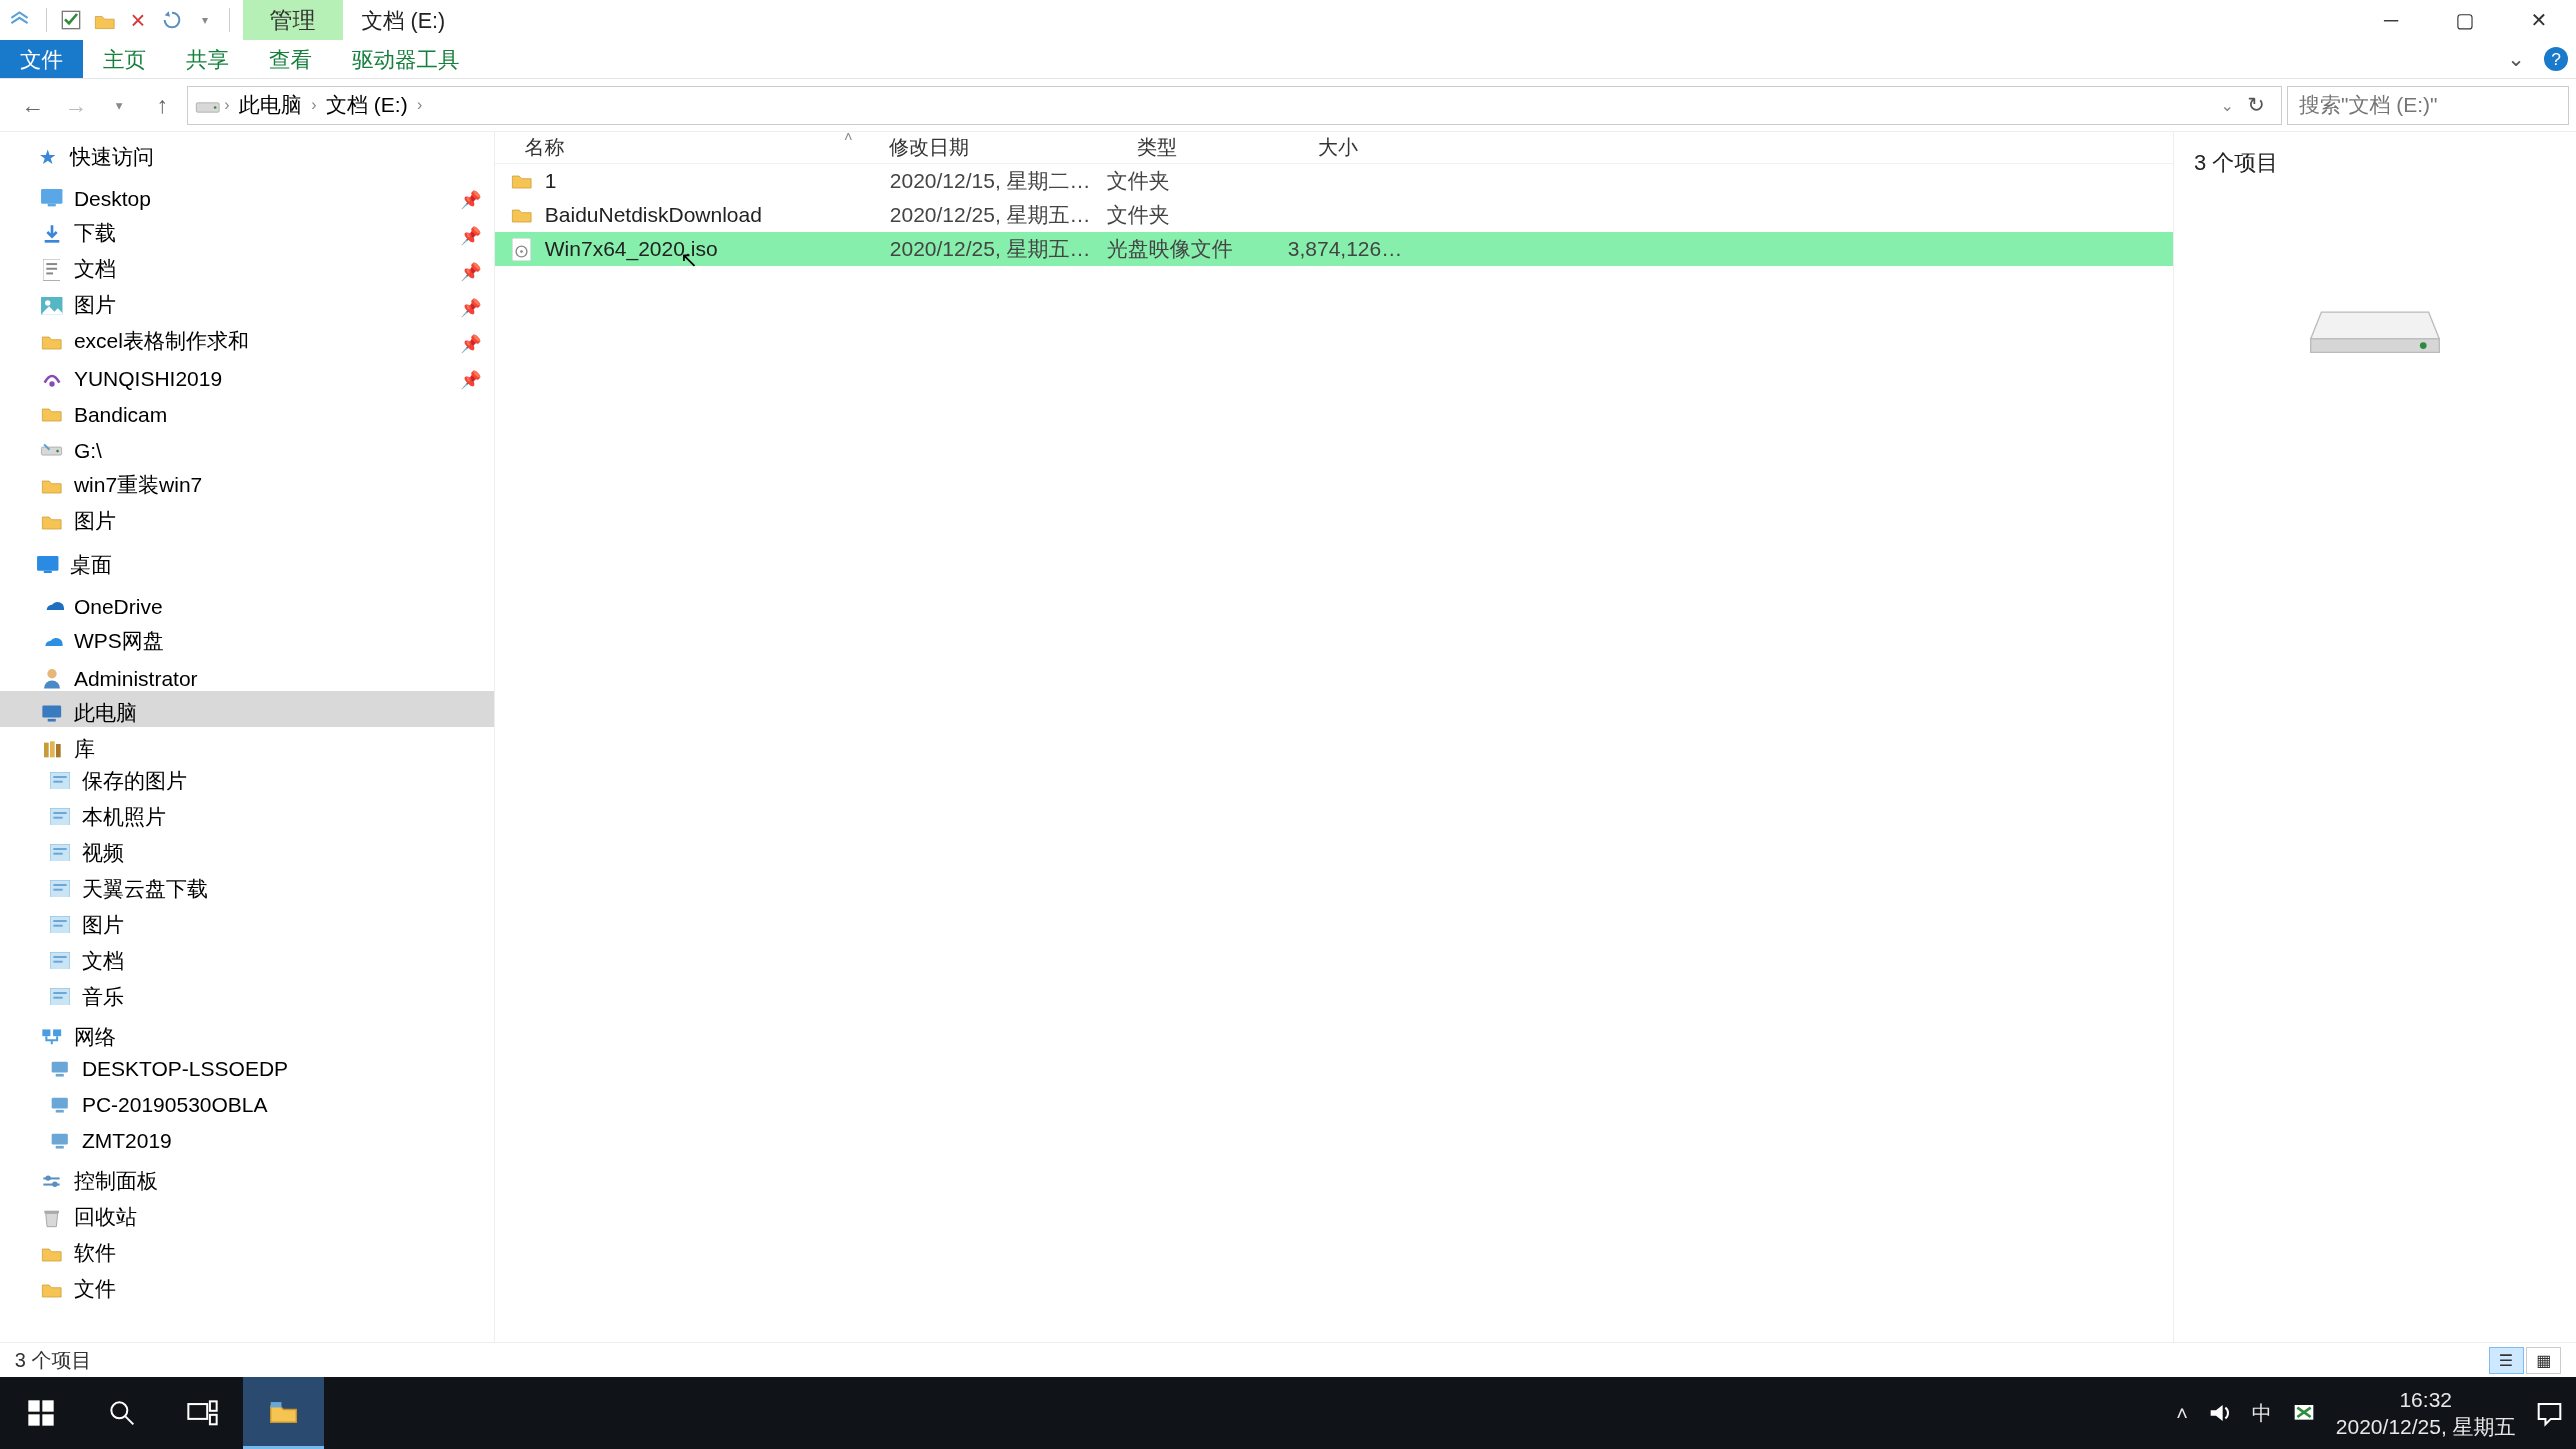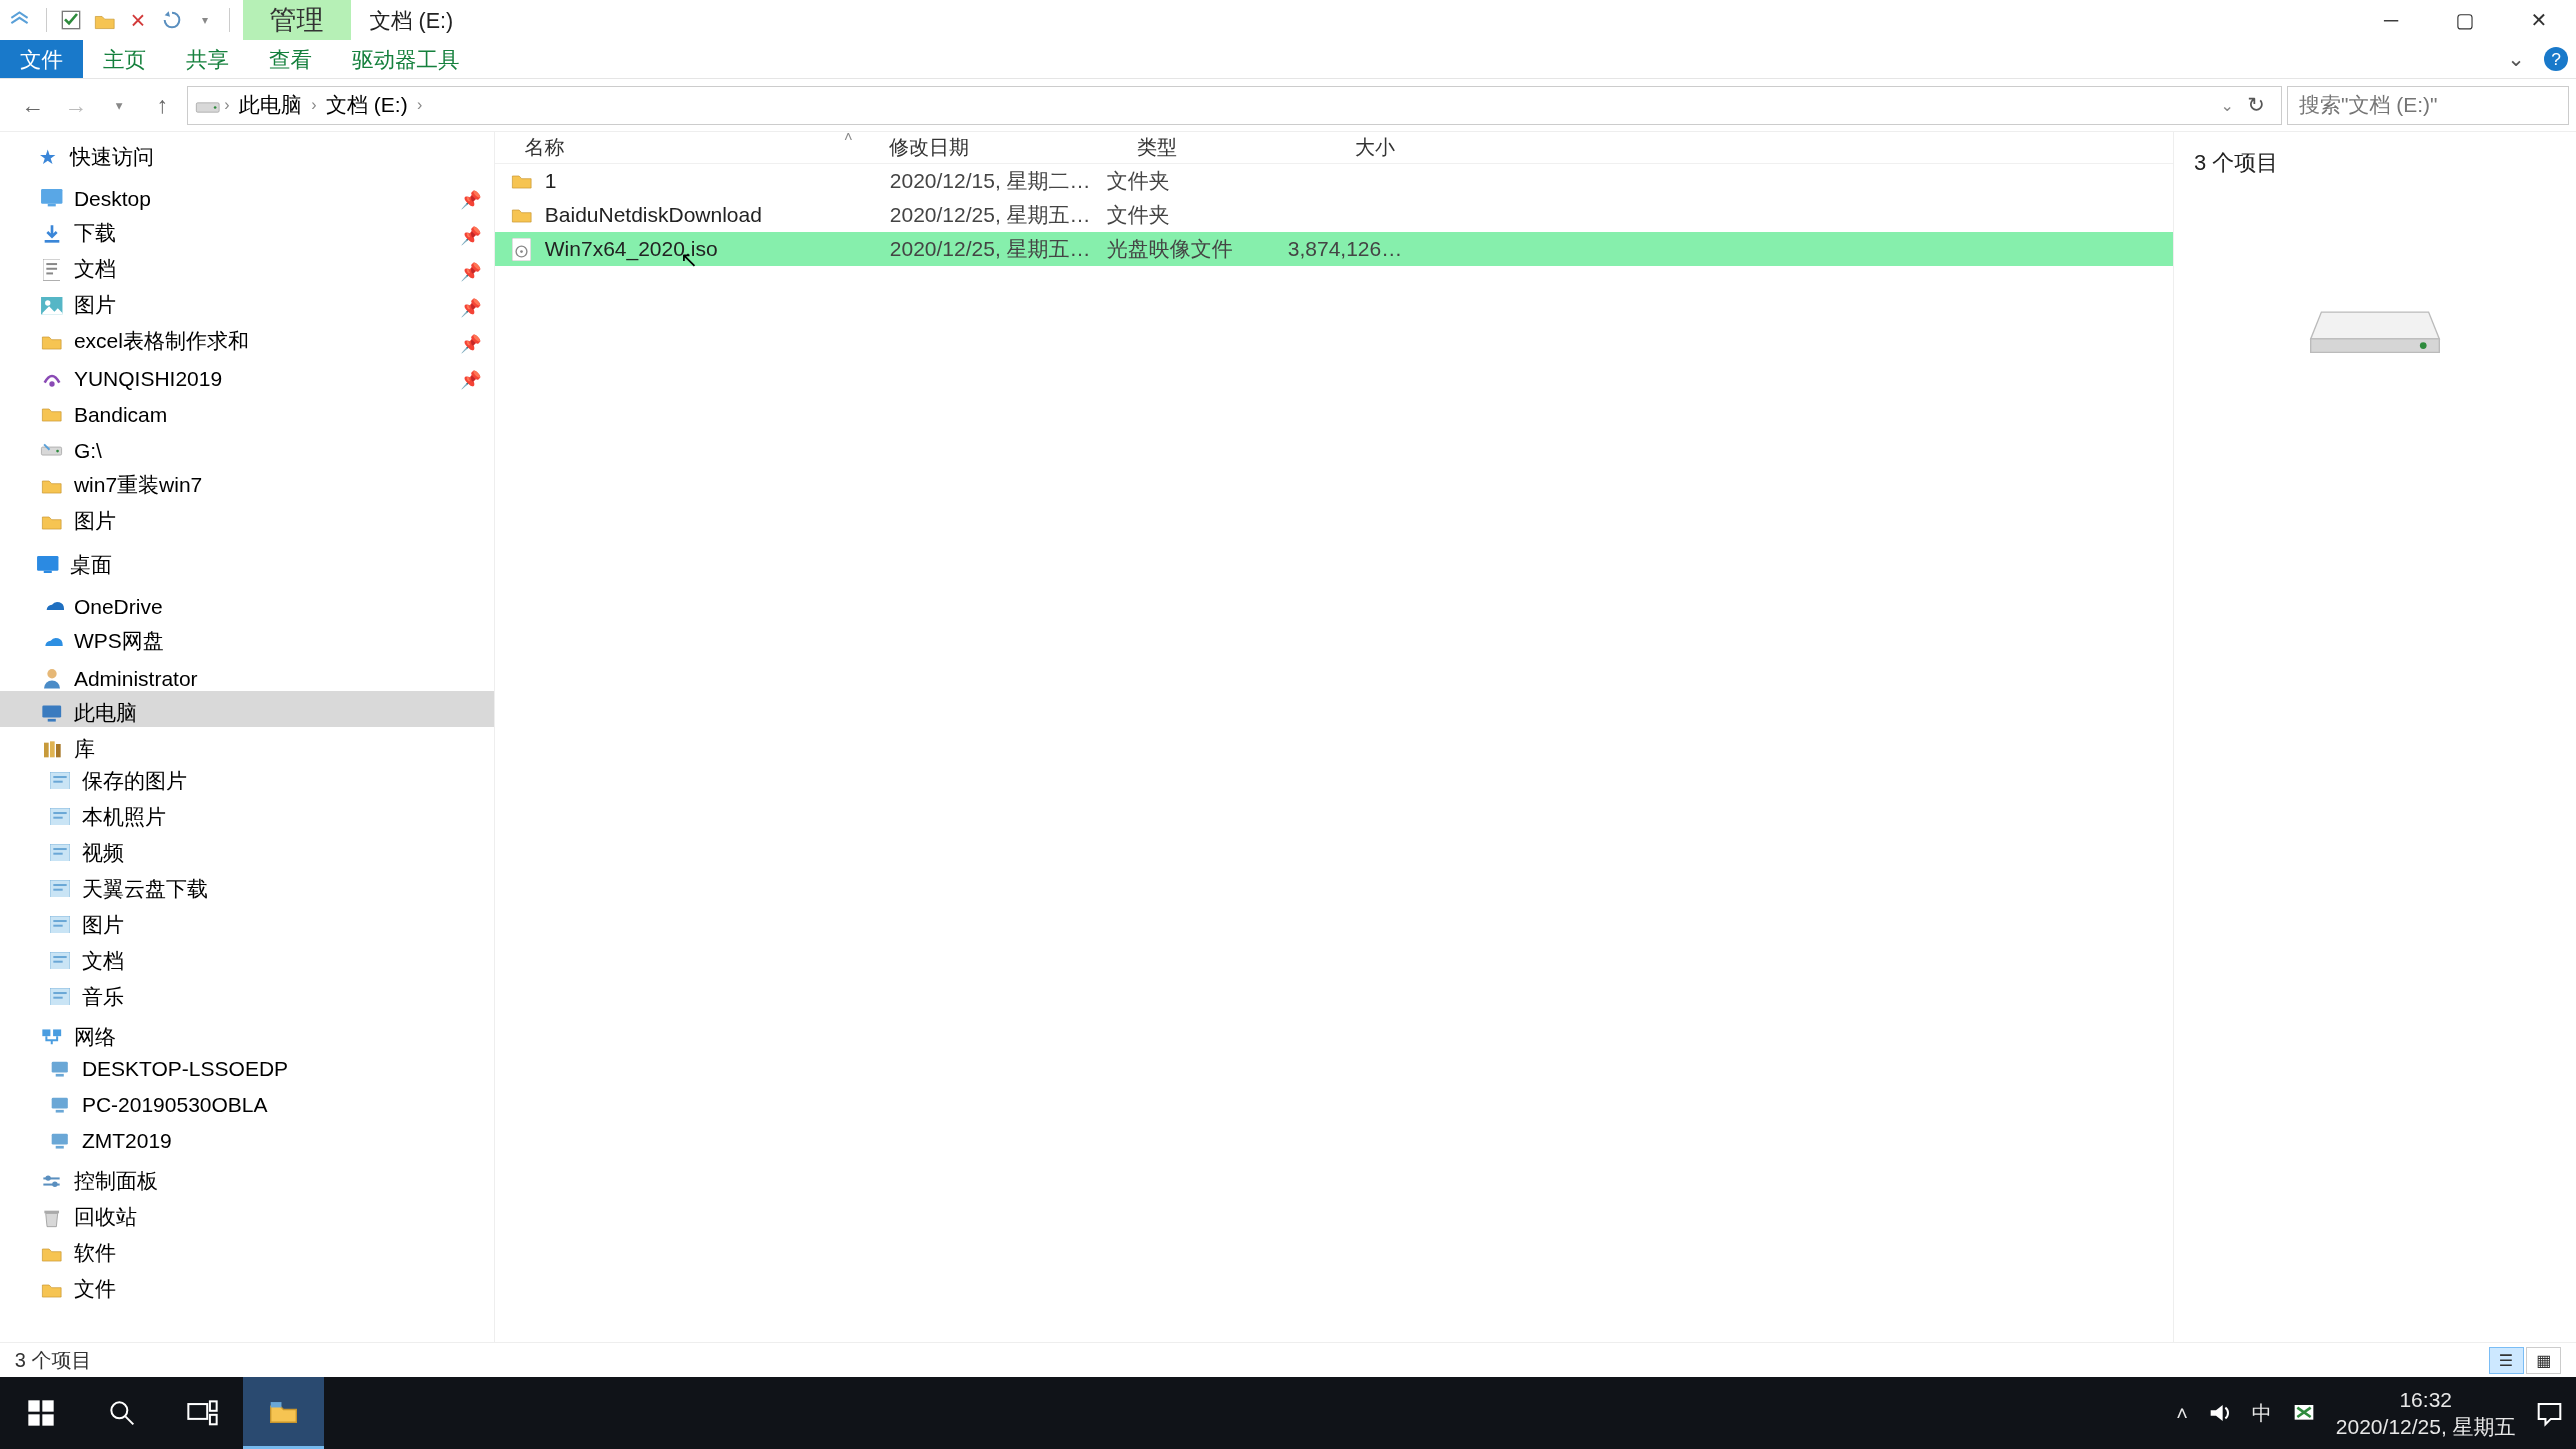--- a/index.html
+++ b/index.html
@@ -8,21 +8,21 @@
 
 .window { width:100%; height:calc(100% - 72px); display:flex; flex-direction:column; background:#fff; }
 .taskbar { position:absolute; bottom:0; left:0; right:0; height:72px; background:#101318; display:flex; align-items:center; color:#fff; }
 
 
 .titlebar { height:40px; display:flex; align-items:center; }
 .qat { display:flex; align-items:center; gap:4px; padding:0 6.7px; }
 .qat .ico { width:29.5px; height:29.5px; display:flex; align-items:center; justify-content:center; font-size:20px; }
 .sep { width:1.3px; height:24px; background:#ccc; margin:0 5.4px; }
 
-.ribbon-contextual { background:#b6f0b6; height:40px; padding:0 27px; display:flex; align-items:center; font-size:27px; color:#333; }
+.ribbon-contextual { background:#b6f0b6; height:40px; padding:0 27px; display:flex; align-items:center; font-size:23px; color:#333; }
 .titlepath { padding:0 19px; font-size:21.5px; color:#222; }
 .titlespacer { flex:1; }
 .winbtns { display:flex; }
 .winbtn { width:74px; height:40px; display:flex; align-items:center; justify-content:center; font-size:20px; color:#333; }
 
 
 .ribbon { height:39px; display:flex; align-items:stretch; border-bottom:1.3px solid #e5e5e5; position:relative; }
 .rtab { padding:0 20px; display:flex; align-items:center; font-size:21.5px; color:#15803d; }
 .rtab.file { background:#1979ca; color:#fff; }
 .ribbon .dd { margin-left:auto; width:40px; display:flex; align-items:center; justify-content:center; color:#555; }
@@ -53,21 +53,21 @@
 .tree .item.sel { background:#d9d9d9; }
 .tree .pin { position:absolute; right:12px; color:#8a8a8a; font-size:17.4px; }
 .tree .ticon { width:25.5px; height:25.5px; display:flex; align-items:center; justify-content:center; font-size:20px; }
 .gap { height:12px; }
 
 
 .cols { height:32px; display:flex; align-items:center; border-bottom:1.3px solid #f0f0f0; color:#333; font-size:20px; position:relative; }
 .col-name { width:394px; padding-left:29.5px; }
 .col-date { width:217px; }
 .col-type { width:181px;margin-left:31px; }
-.col-size { width:134px; text-align:center; padding-right:20px; }
+.col-size { width:134px; text-align:left; padding-right:20px; }
 .cols .sort { position:absolute; left:349px; top:-2.7px; color:#888; font-size:14.8px; }
 
 .rows { flex:1; overflow:auto; }
 .row { height:34px; display:flex; align-items:center; font-size:21px; color:#222; }
 .row.sel { background:#86efac; }
 .row .ficon { width:27px; height:27px; margin-left:13.4px; margin-right:9.4px; display:flex; align-items:center; justify-content:center; }
 .row .rname { width:345px; }
 .row .rdate { width:217px; color:#444; overflow:hidden; white-space:nowrap; text-overflow:ellipsis; padding-right:13.4px; }
 .row .rtype { width:181px; color:#444; }
 .row .rsize { width:134px; color:#444; text-align:right; padding-right:20px; }

